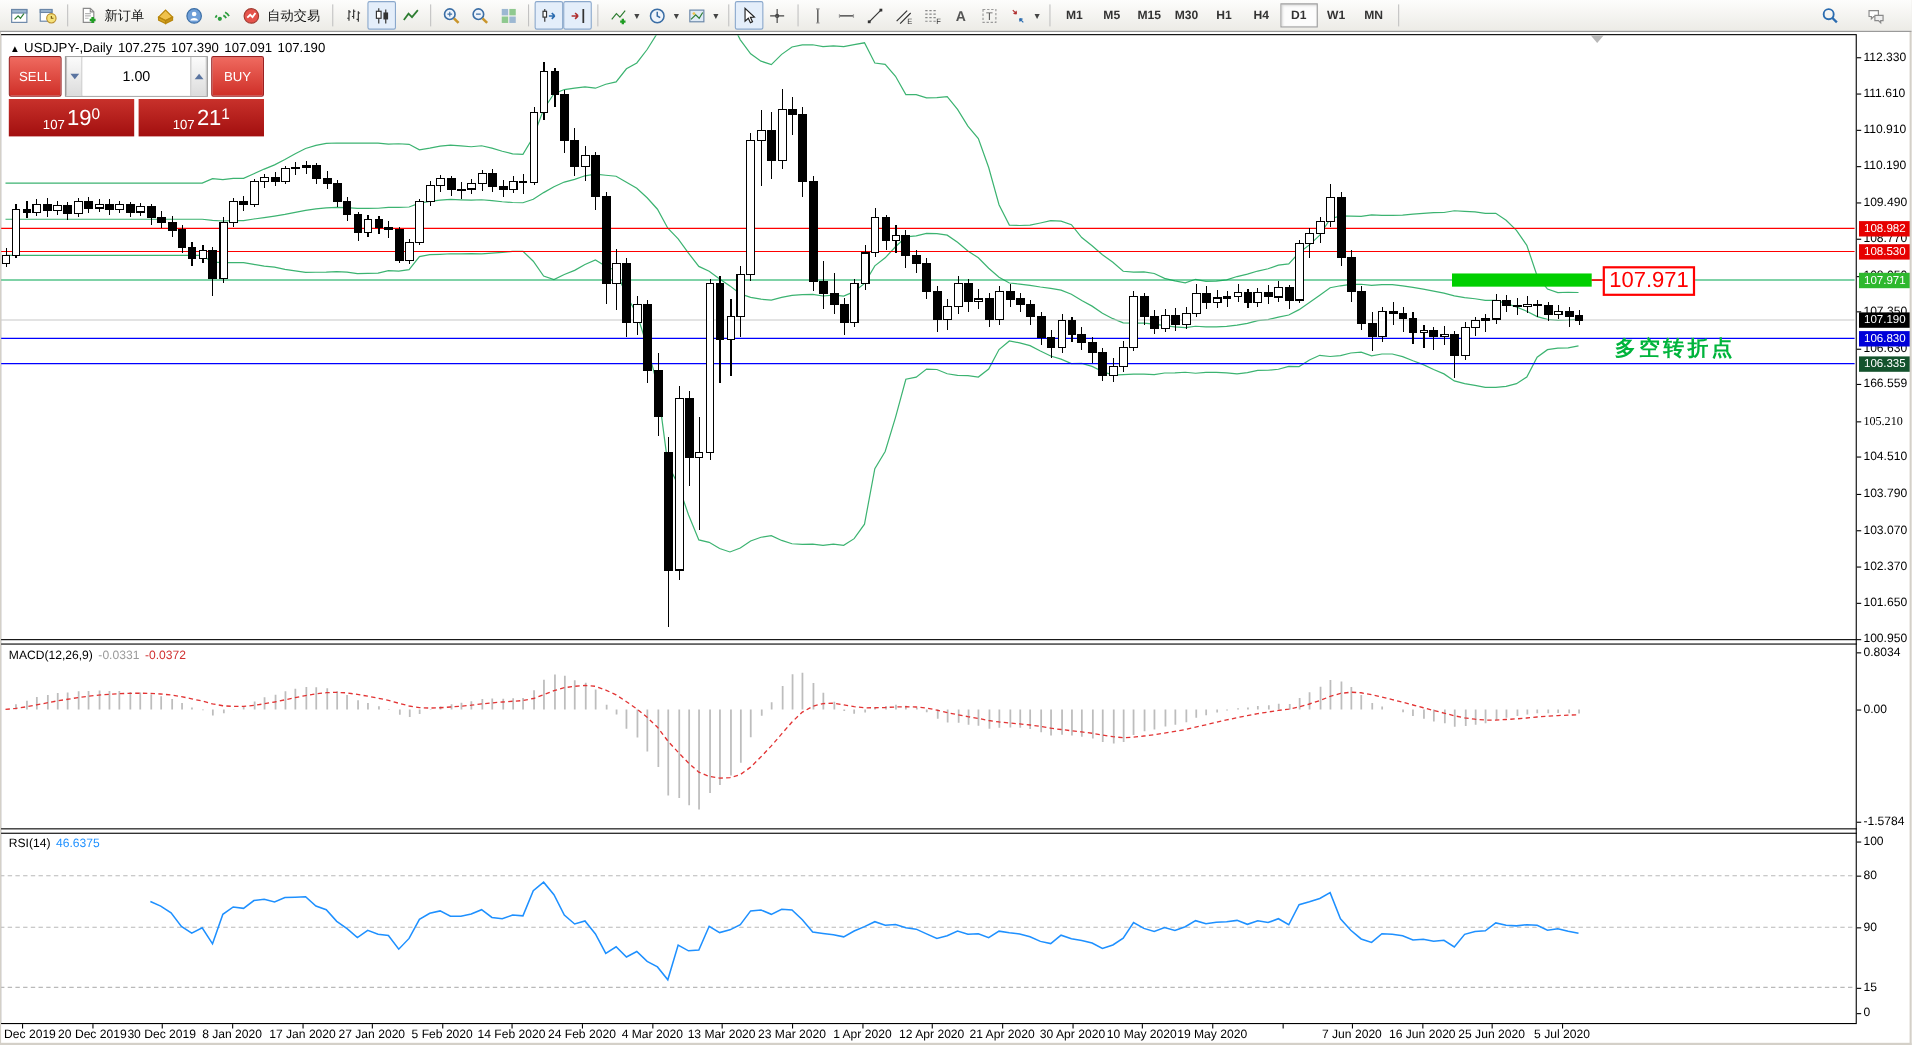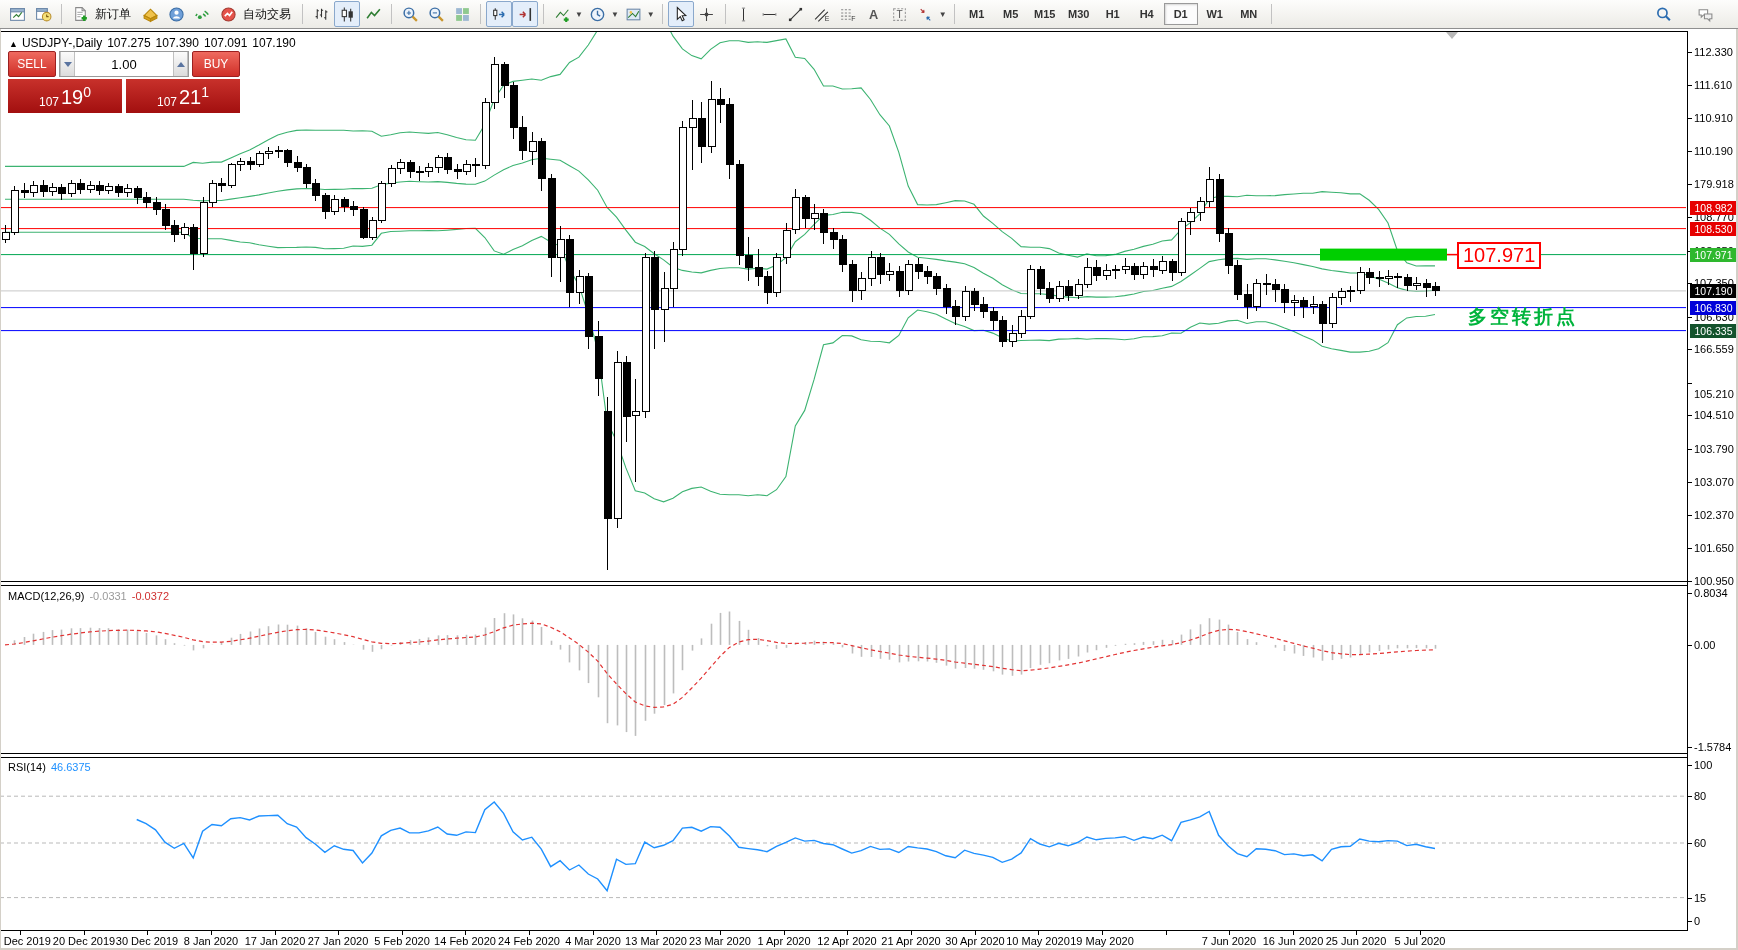--- a/index.html
+++ b/index.html
@@ -27,21 +27,21 @@
   
   .chart-title{position:absolute;left:9px;top:36px;font-size:12px;color:#000;z-index:5;white-space:nowrap;}
   .chart-title .tri{font-size:9px;margin-right:4px;}
   .chart-title span{margin-right:5px;}
   .ind-lab{position:absolute;left:8px;font-size:11px;color:#000;z-index:4;white-space:nowrap;}
   .ind-lab .v1{color:#9a9a9a;margin-left:5px;}
   .ind-lab .v2{color:#d03030;margin-left:5px;}
   .ind-lab .vr{color:#1e90ff;margin-left:5px;}
   
   .ocp{position:absolute;left:8px;top:51px;width:232px;z-index:5;}
-  .ocp-top{display:flex;height:26px;gap:3px;}
+  .ocp-top{display:flex;height:37px;gap:3px;}
   .ocp-btn{flex:0 0 48px;border:1px solid #9b2020;border-radius:2px;color:#fff;font-size:12px;
     background:linear-gradient(#ef6a5f,#cf2f28);display:flex;align-items:center;justify-content:center;cursor:pointer;padding:0;}
   .ocp-vol{flex:1;display:flex;border:1px solid #9a9a9a;background:#fff;}
   .spin{width:15px;border:none;background:linear-gradient(#fbfbfb,#dcdcdc);border-left:1px solid #c0c0c0;border-right:1px solid #c0c0c0;
     display:flex;align-items:center;justify-content:center;padding:0;cursor:pointer;}
   .vol-input{flex:1;border:none;outline:none;text-align:center;font-size:13px;width:60px;color:#000;}
   .tri-up{width:0;height:0;border-left:4px solid transparent;border-right:4px solid transparent;border-bottom:5px solid #5a74a0;}
   .tri-dn{width:0;height:0;border-left:4px solid transparent;border-right:4px solid transparent;border-top:5px solid #5a74a0;}
   .ocp-prices{display:flex;gap:4px;margin-top:2px;}
   .ocp-price{flex:1;height:33px;background:linear-gradient(#c8312b,#a20f0f);color:#fff;
@@ -837,33 +837,33 @@
   <div id="axis-layer">
       <div class="tick-dash" style="top: 52px;"></div>
       <div class="tick-label" style="top: 46px;">112.330</div>
       <div class="tick-dash" style="top: 85px;"></div>
       <div class="tick-label" style="top: 79px;">111.610</div>
       <div class="tick-dash" style="top: 118px;"></div>
       <div class="tick-label" style="top: 112px;">110.910</div>
       <div class="tick-dash" style="top: 151px;"></div>
       <div class="tick-label" style="top: 145px;">110.190</div>
       <div class="tick-dash" style="top: 184px;"></div>
-      <div class="tick-label" style="top: 178px;">179.918</div>
+      <div class="tick-label" style="top: 178px;">109.490</div>
       <div class="tick-dash" style="top: 217px;"></div>
       <div class="tick-label" style="top: 211px;">108.770</div>
       <div class="tick-dash" style="top: 251px;"></div>
       <div class="tick-label" style="top: 245px;">108.050</div>
       <div class="tick-dash" style="top: 283px;"></div>
       <div class="tick-label" style="top: 277px;">107.350</div>
       <div class="tick-dash" style="top: 317px;"></div>
       <div class="tick-label" style="top: 311px;">106.630</div>
       <div class="tick-dash" style="top: 349px;"></div>
       <div class="tick-label" style="top: 343px;">166.559</div>
       <div class="tick-dash" style="top: 383px;"></div>
-      <div class="tick-label" style="top: 388px;">105.210</div>
+      <div class="tick-label" style="top: 377px; font-family: Liberation Serif, serif;">105.210</div>
       <div class="tick-dash" style="top: 415px;"></div>
       <div class="tick-label" style="top: 409px;">104.510</div>
       <div class="tick-dash" style="top: 449px;"></div>
       <div class="tick-label" style="top: 443px;">103.790</div>
       <div class="tick-dash" style="top: 482px;"></div>
       <div class="tick-label" style="top: 476px;">103.070</div>
       <div class="tick-dash" style="top: 515px;"></div>
       <div class="tick-label" style="top: 509px;">102.370</div>
       <div class="tick-dash" style="top: 548px;"></div>
       <div class="tick-label" style="top: 542px;">101.650</div>
@@ -873,21 +873,21 @@
       <div class="tick-label" style="top: 587px;">0.8034</div>
       <div class="tick-dash" style="top: 645px;"></div>
       <div class="tick-label" style="top: 639px;">0.00</div>
       <div class="tick-dash" style="top: 747px;"></div>
       <div class="tick-label" style="top: 741px;">-1.5784</div>
       <div class="tick-dash" style="top: 765px;"></div>
       <div class="tick-label" style="top: 759px;">100</div>
       <div class="tick-dash" style="top: 796px;"></div>
       <div class="tick-label" style="top: 790px;">80</div>
       <div class="tick-dash" style="top: 843px;"></div>
-      <div class="tick-label" style="top: 837px;">60</div>
+      <div class="tick-label" style="top: 837px;">90</div>
       <div class="tick-dash" style="top: 898px;"></div>
       <div class="tick-label" style="top: 892px;">15</div>
       <div class="tick-dash" style="top: 921px;"></div>
       <div class="tick-label" style="top: 915px;">0</div>
       <div class="badge" style="top: 201px; background: rgb(230, 0, 0);">108.982</div>
       <div class="badge" style="top: 222px; background: rgb(230, 0, 0);">108.530</div>
       <div class="badge" style="top: 248px; background: rgb(46, 184, 46);">107.971</div>
       <div class="badge" style="top: 284px; background: rgb(0, 0, 0);">107.190</div>
       <div class="badge" style="top: 301px; background: rgb(0, 0, 217);">106.830</div>
       <div class="badge" style="top: 324px; background: #14532d;">106.335</div>

